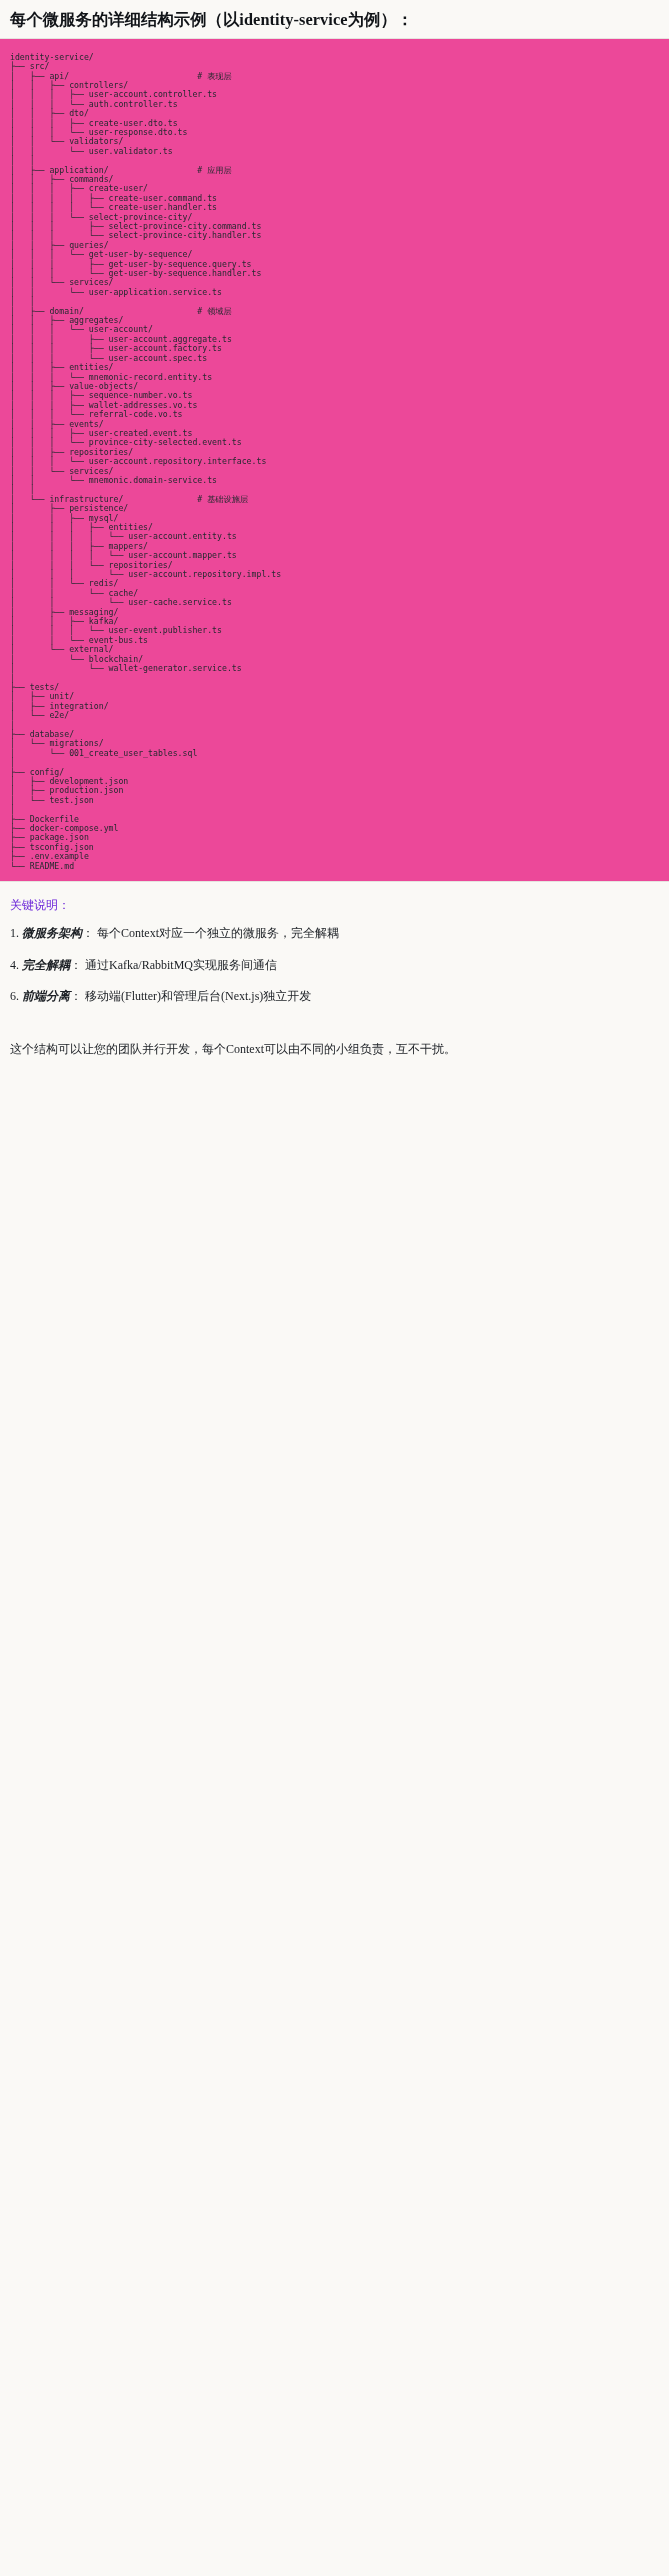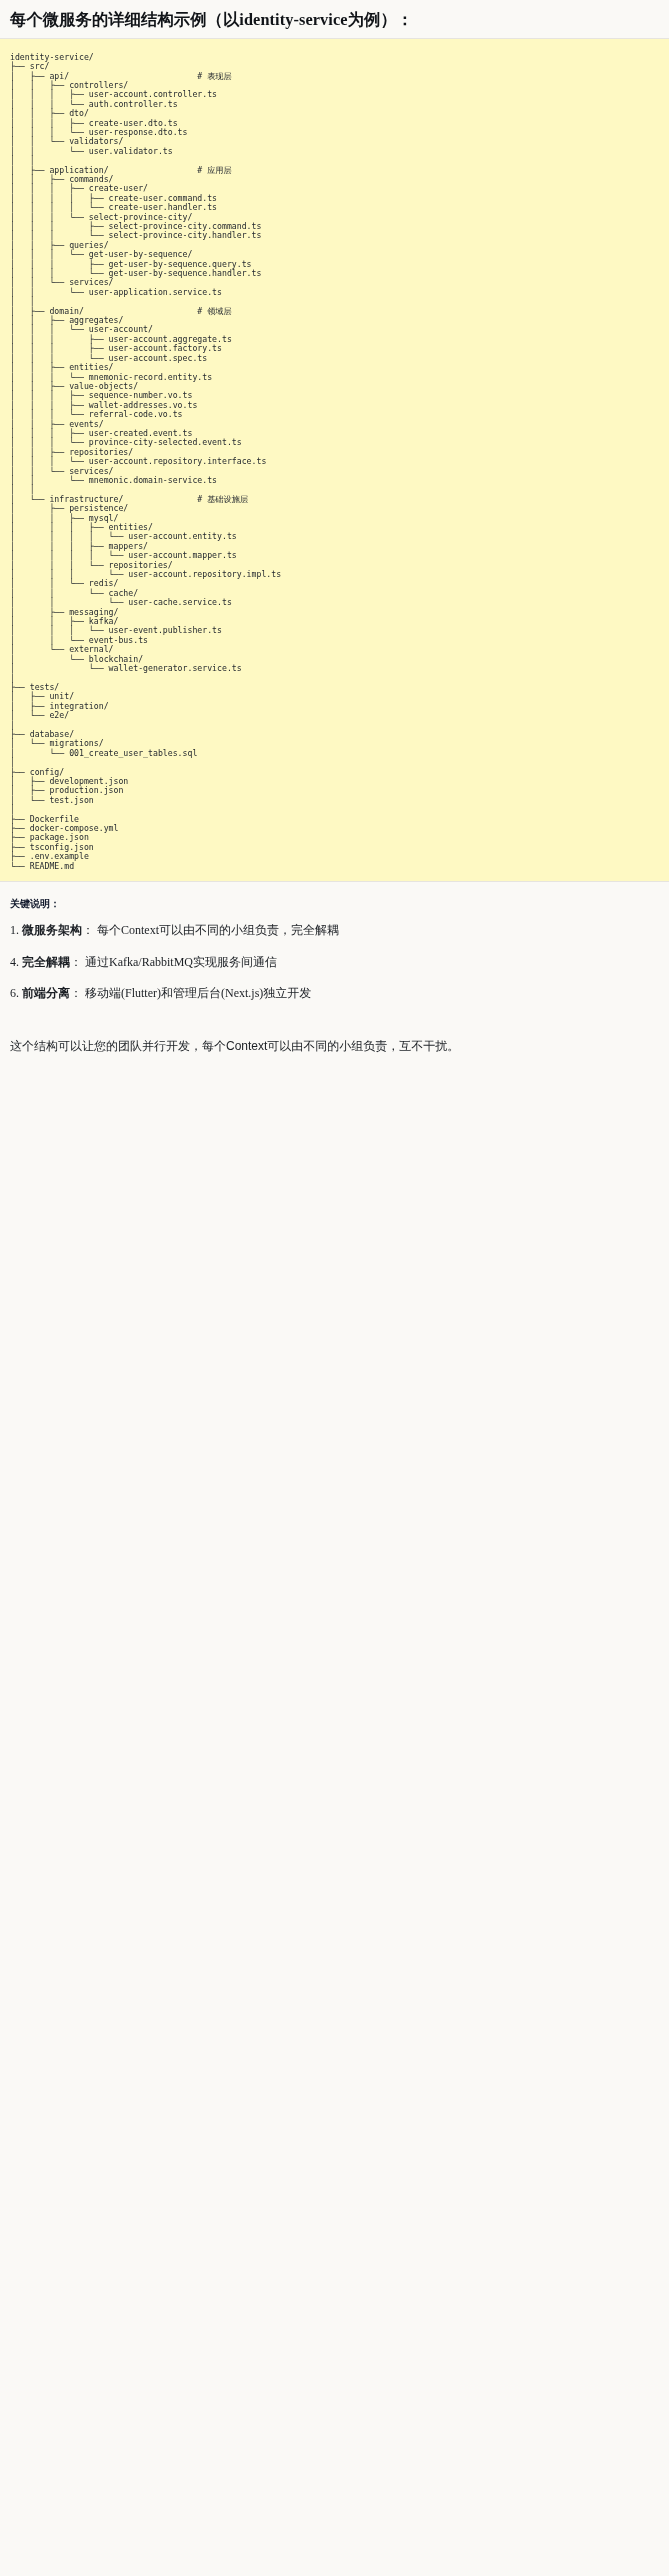--- a/index.html
+++ b/index.html
@@ -31,51 +31,51 @@
   .rule{
     height:0.6px;
     background:#e6e4df;
     width:100%;
     border:0;
     margin:0;
   }
   .codeblock{
     margin:0;
     padding:13.8px 10px 10px 10px;
-    background:#fef9c3;
+    background:#ec4899;
     font-family:"DejaVu Sans Mono","Liberation Mono",monospace;
     font-size:8.2px;
     line-height:9.4px;
     color:#24292f;
     white-space:pre;
     overflow:visible;
     letter-spacing:0px;
     tab-size:4;
   }
   .notes{
     padding:3.8px 10px 5px 10px;
   }
   .notes h3{
     font-family:"Liberation Serif", serif;
-    font-weight:bold;
-    font-size:10px;
+    font-weight:normal;
+    font-size:12px;
     margin:11.3px 0 10px 0;
-    color:#0f172a;
+    color:#6d28d9;
   }
   .note{
     font-family:"Liberation Serif", serif;
     font-size:12px;
     line-height:1.5;
     margin:0 0 13.8px 0;
     color:#1b1f24;
   }
   .note .num{ }
-  .note b{ font-weight:bold; }
+  .note b{ font-weight:bold;font-style:italic; }
   .outro{
-    font-family:Liberation Sans, sans-serif;
+    font-family:Liberation Serif, serif;
     font-size:12px;
     line-height:1.5;
     margin:16.3px 0 12.5px 0;
     color:#1b1f24;
     padding:0 10px;
   }
 </style>
 </head>
 <body>
 
@@ -173,21 +173,21 @@
 └── README.md</pre>
 
   <hr class="rule">
 
   <div class="notes">
     <h3>关键说明：</h3>
 
     <p class="note">
       <span class="num">1.</span>
       <b>微服务架构</b><span>：</span>
-      <span>每个Context可以由不同的小组负责，完全解耦</span>
+      <span>每个Context对应一个独立的微服务，完全解耦</span>
     </p>
 
 
 
     <p class="note">
       <span class="num">4.</span>
       <b>完全解耦</b><span>：</span>
       <span>通过Kafka/RabbitMQ实现服务间通信</span>
     </p>
 

